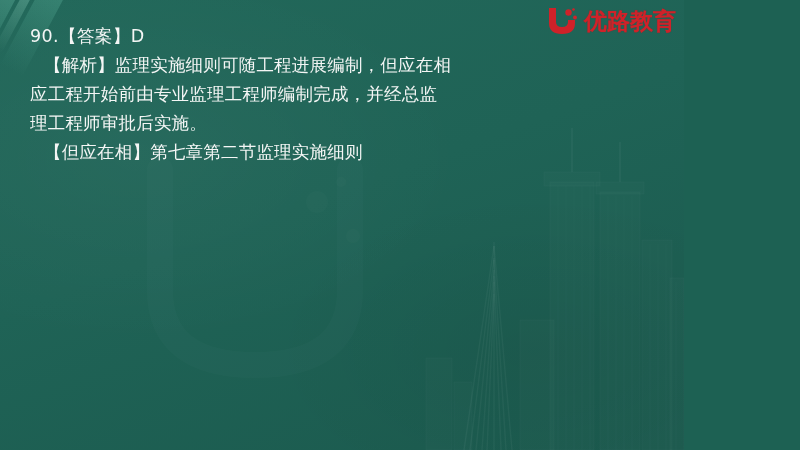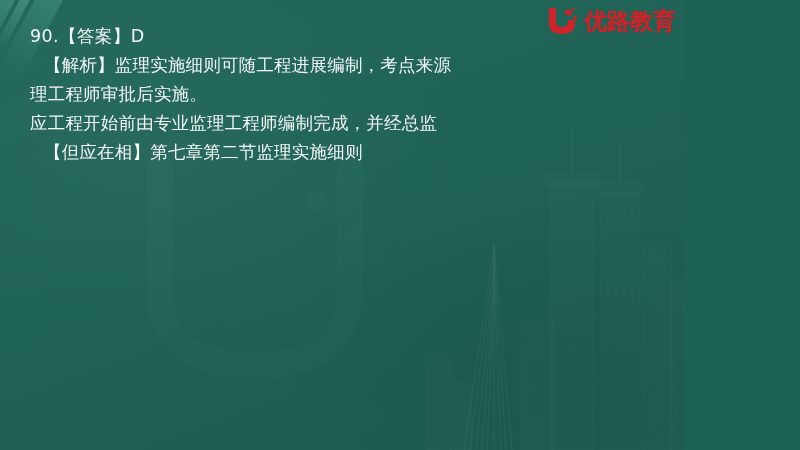--- a/index.html
+++ b/index.html
@@ -195,19 +195,19 @@
       <path d="M4 2 h7 v14 q0 5 6 5 q6 0 6 -5 v-2 h7 v3 q0 11 -13 11 q-13 0 -13 -11 z" fill="#cf2229"></path>
       <circle cx="23.5" cy="6.5" r="3.2" fill="#cf2229"></circle>
       <circle cx="30" cy="11.5" r="1.9" fill="#cf2229"></circle>
       <circle cx="28.5" cy="3.5" r="1.3" fill="#cf2229"></circle>
     </svg>
     <div class="logo-text">优路教育</div>
   </div>
 
   <div class="content">
     <div class="line line-answer">90.【答案】D</div>
-    <div class="line indent">【解析】监理实施细则可随工程进展编制，考点来源</div>
+    <div class="line indent">【解析】监理实施细则可随工程进展编制，但应在相</div>
+    <div class="line">应工程开始前由专业监理工程师编制完成，并经总监</div>
     <div class="line">理工程师审批后实施。</div>
-    <div class="line">应工程开始前由专业监理工程师编制完成，并经总监</div>
     <div class="line indent">【但应在相】第七章第二节监理实施细则</div>
   </div>
 
 </div>
 
 </body></html>

